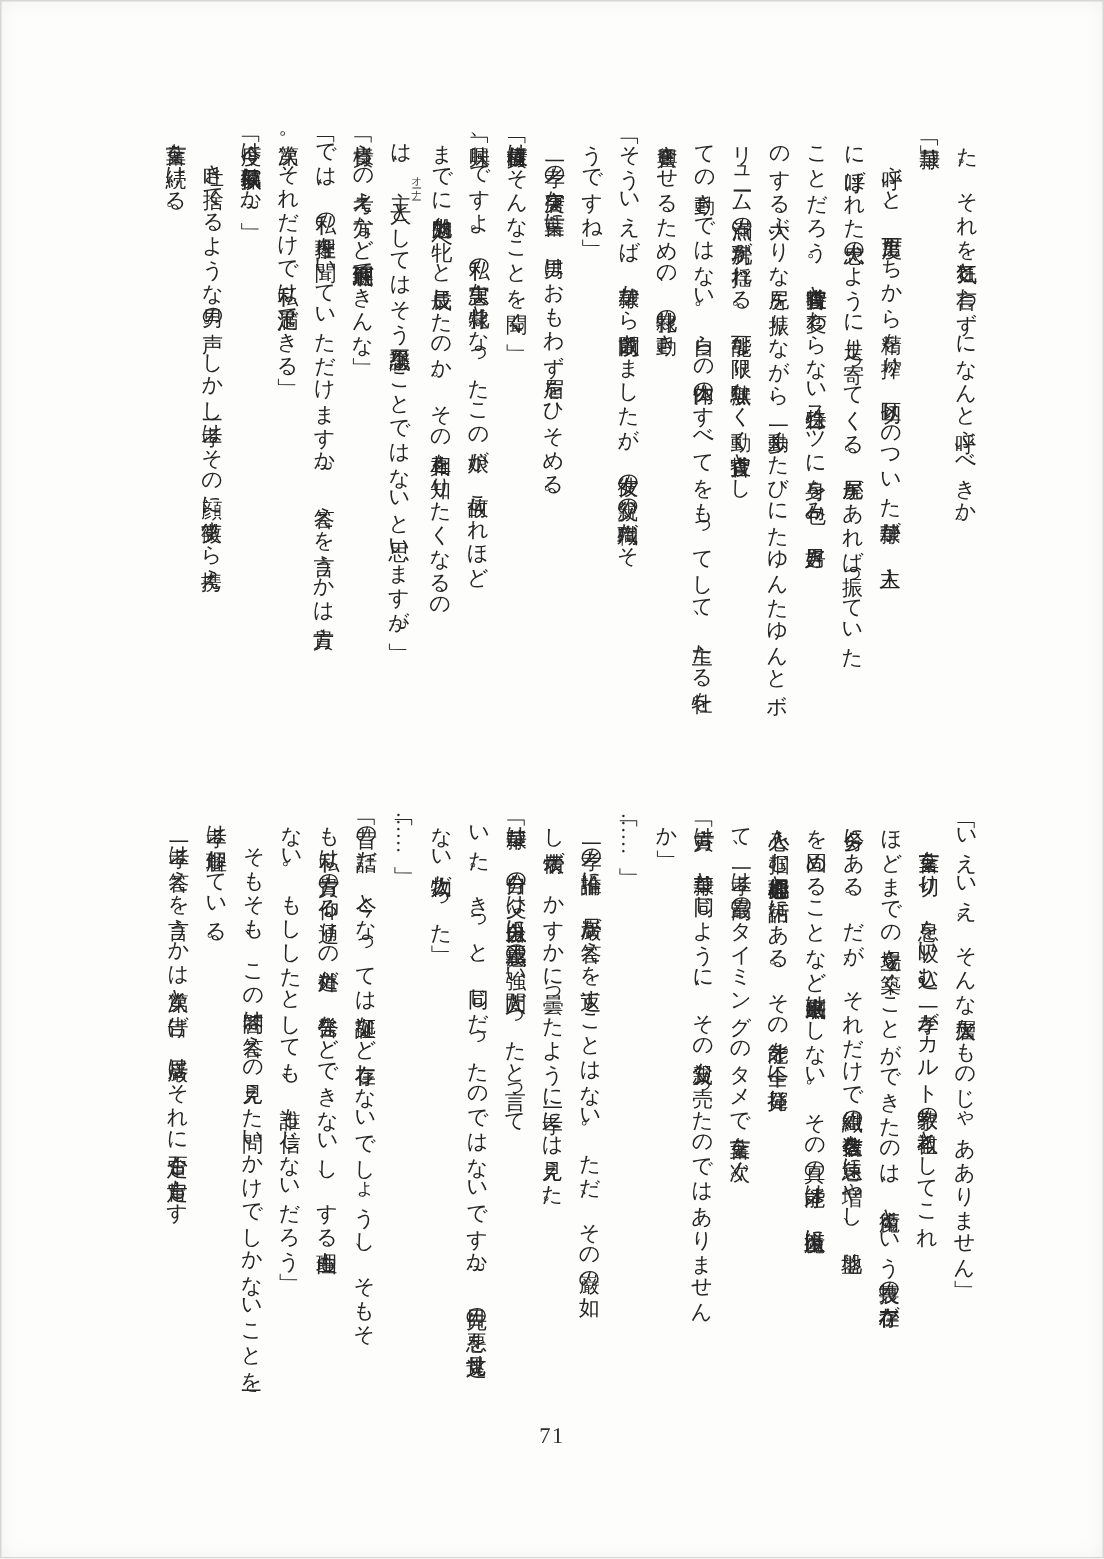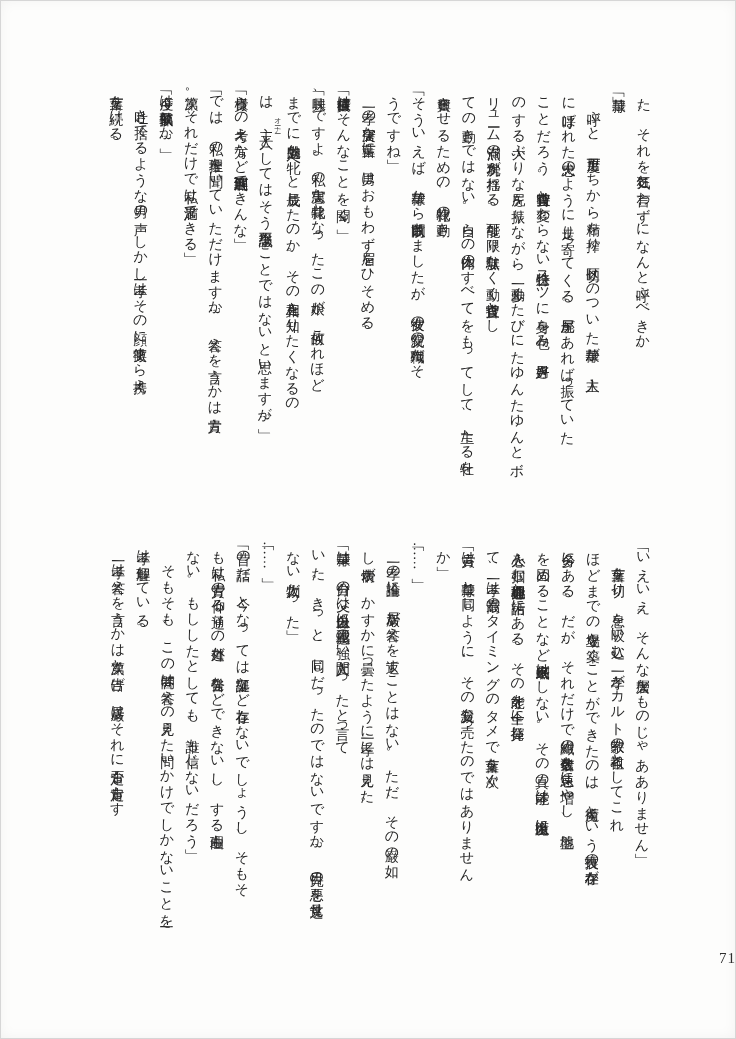--- a/index.html
+++ b/index.html
@@ -33,21 +33,21 @@
   .vline.indent { text-indent: 14px; }
   ruby rt {
     font-size: 7px;
     letter-spacing: 0;
     color: #3a3a3a;
   }
   .pagenum {
     position: absolute;
     left: 0; right: 0;
     bottom: 72px;
-    text-align: right;
+    text-align: center;
     font-size: 15px;
     letter-spacing: 1px;
     color: #2e2e2e;
     margin-top: 20px;
   }
 </style>
 </head>
 <body>
 
 <div class="page">

